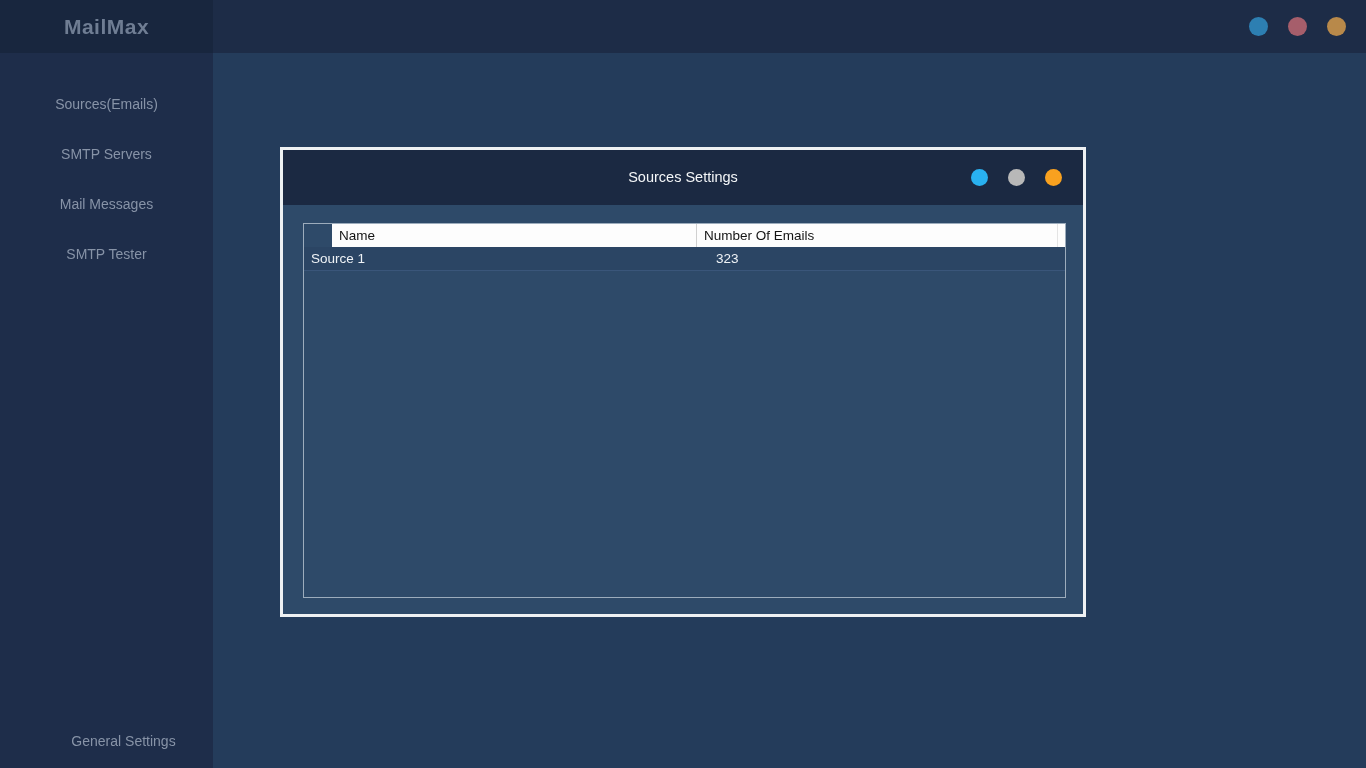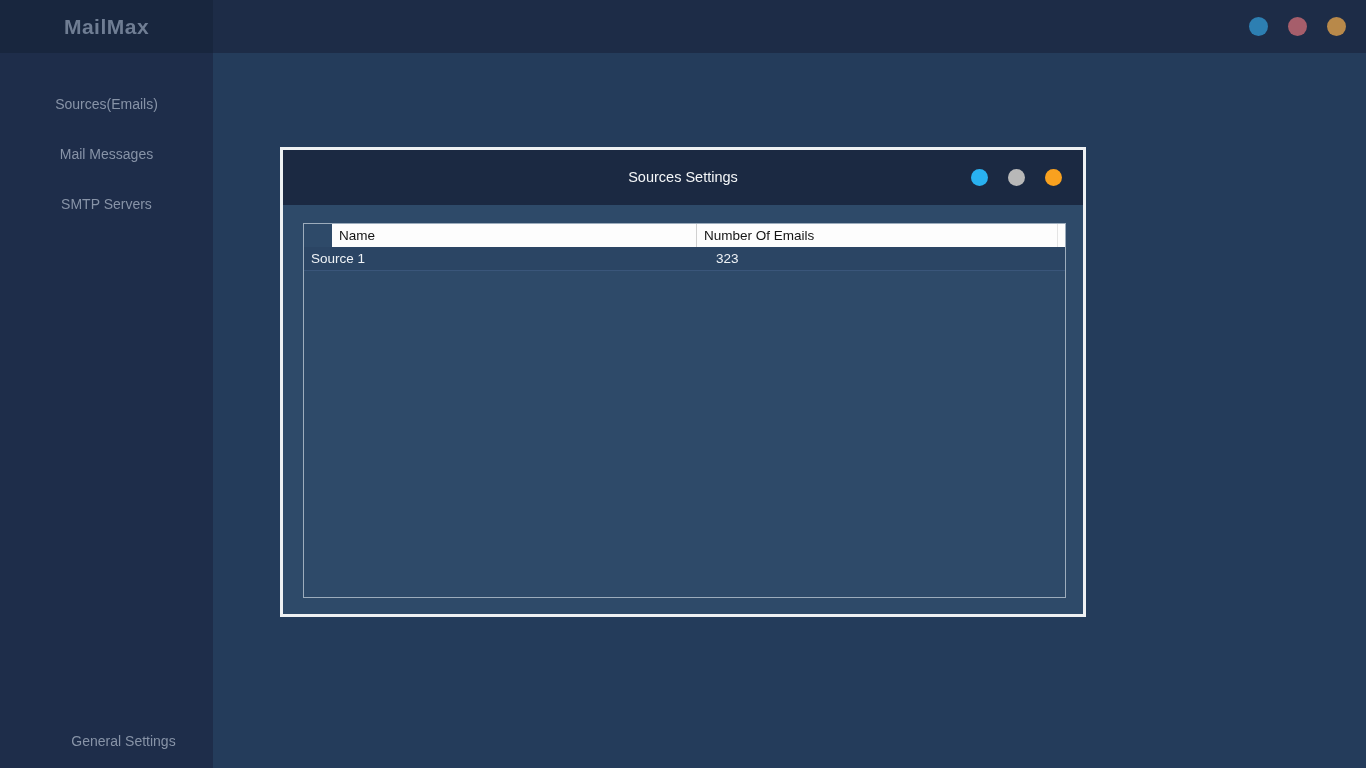--- a/index.html
+++ b/index.html
@@ -149,22 +149,23 @@
   <div class="topbar-controls">
     <span class="circle c19" style="background-color: rgb(45, 127, 178);"></span>
     <span class="circle c19" style="background-color: rgb(166, 94, 107);"></span>
     <span class="circle c19" style="background-color: rgb(184, 137, 74);"></span>
   </div>
 </div>
 
 <div class="sidebar">
   <div class="side-items">
     <div class="side-item">Sources(Emails)</div>
+    <div class="side-item">SMTP Servers</div>
     <div class="side-item">Mail Messages</div>
-    <div class="side-item">SMTP Servers</div>
+    <div class="side-item">SMTP Tester</div>
   </div>
   <div class="side-item bottom">General Settings</div>
 </div>
 
 <div class="main"></div>
 
 <div class="dialog">
   <div class="dialog-titlebar">
     <div class="dialog-title">Sources Settings</div>
     <div class="dialog-controls">

